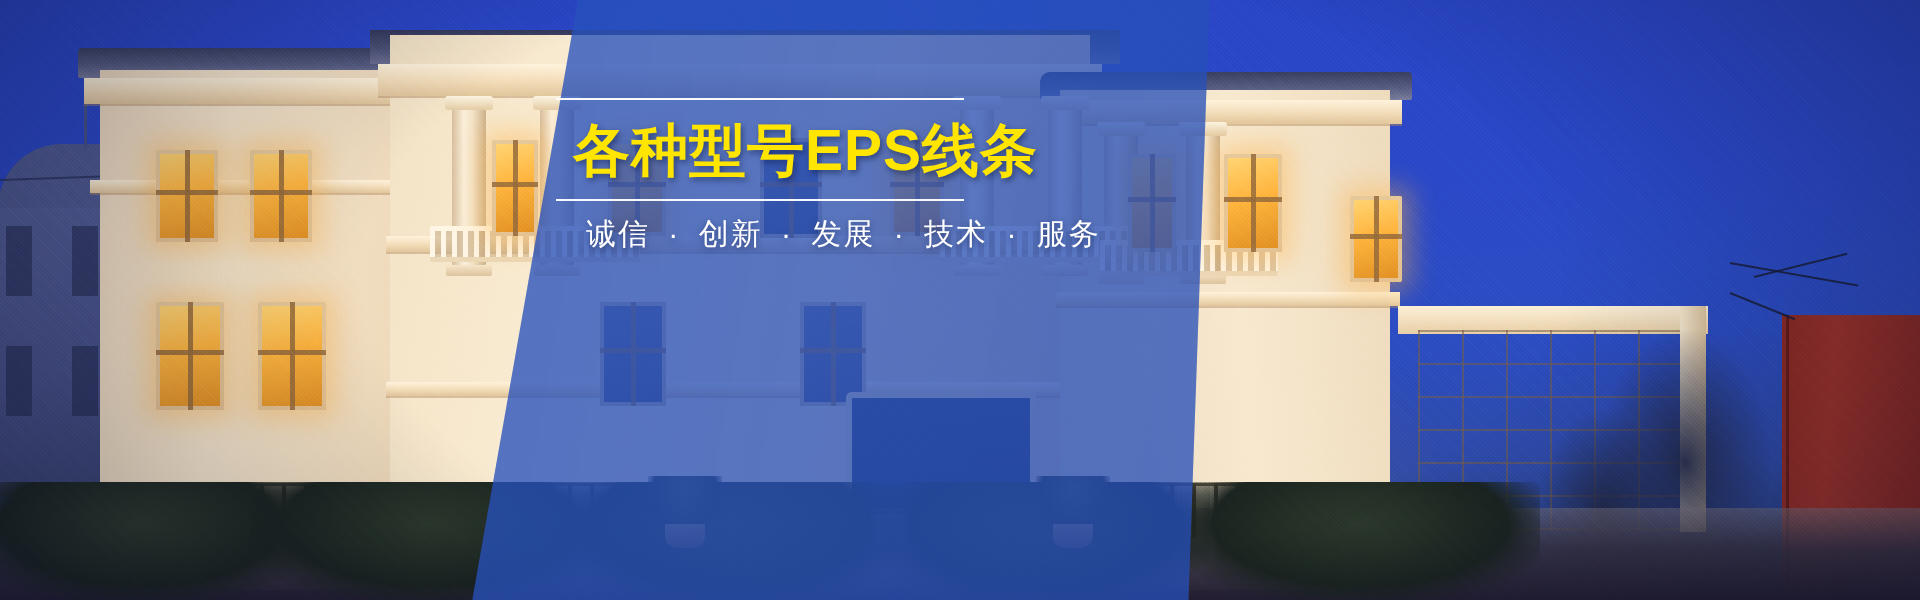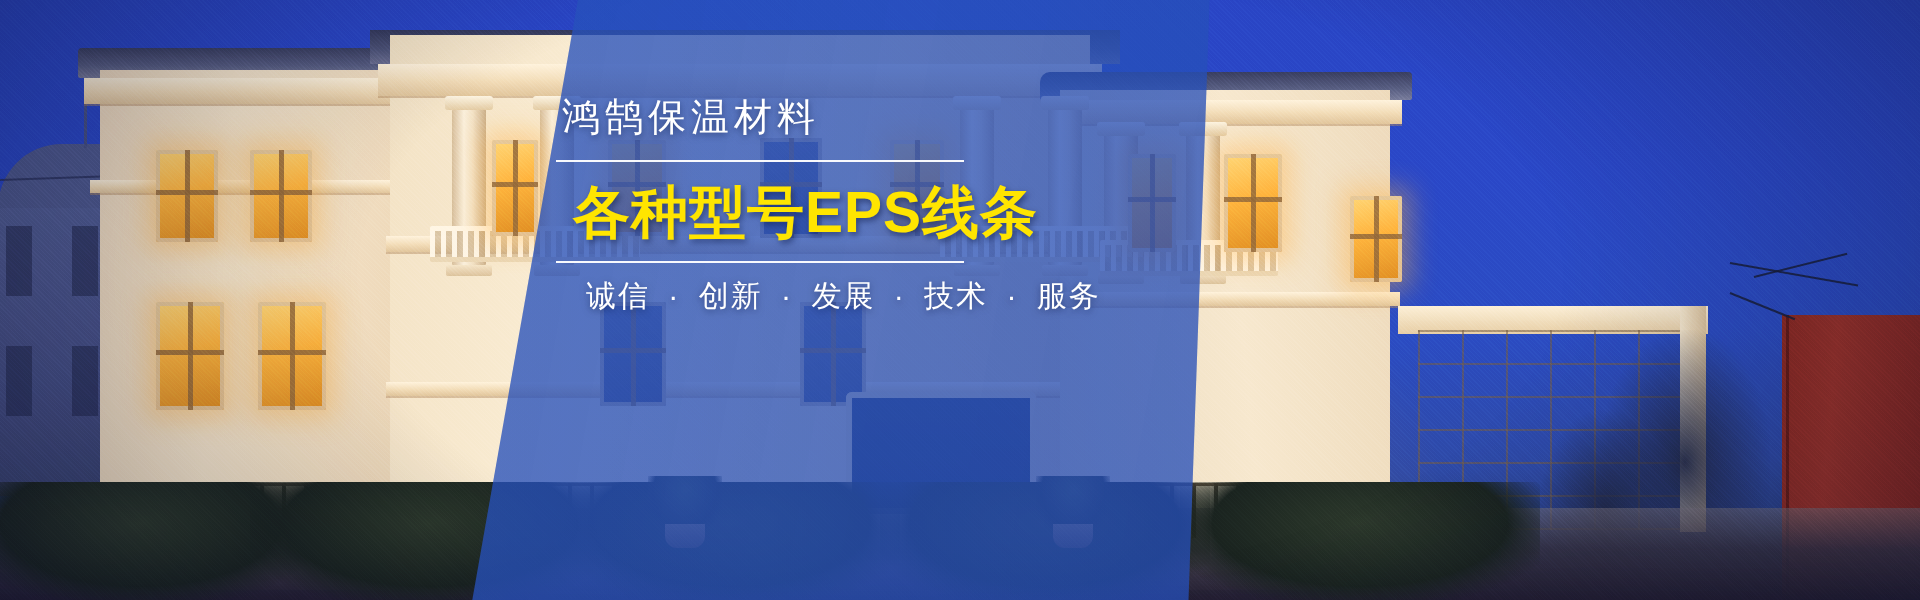--- a/index.html
+++ b/index.html
@@ -403,21 +403,20 @@
 
     <div class="grain"></div>
     <div class="vignette"></div>
   </div>
 
   <div class="panel"></div>
   <div class="panel-soft"></div>
 
   <div class="content">
 
-    <div class="brand">鸿鹄保温材料</div>
 
     <div class="rule"></div>
 
     <div class="headline">各种型号EPS线条</div>
 
 
     <div class="rule bottom"></div>
 
     <div class="tagline">
       <span>诚信</span>

